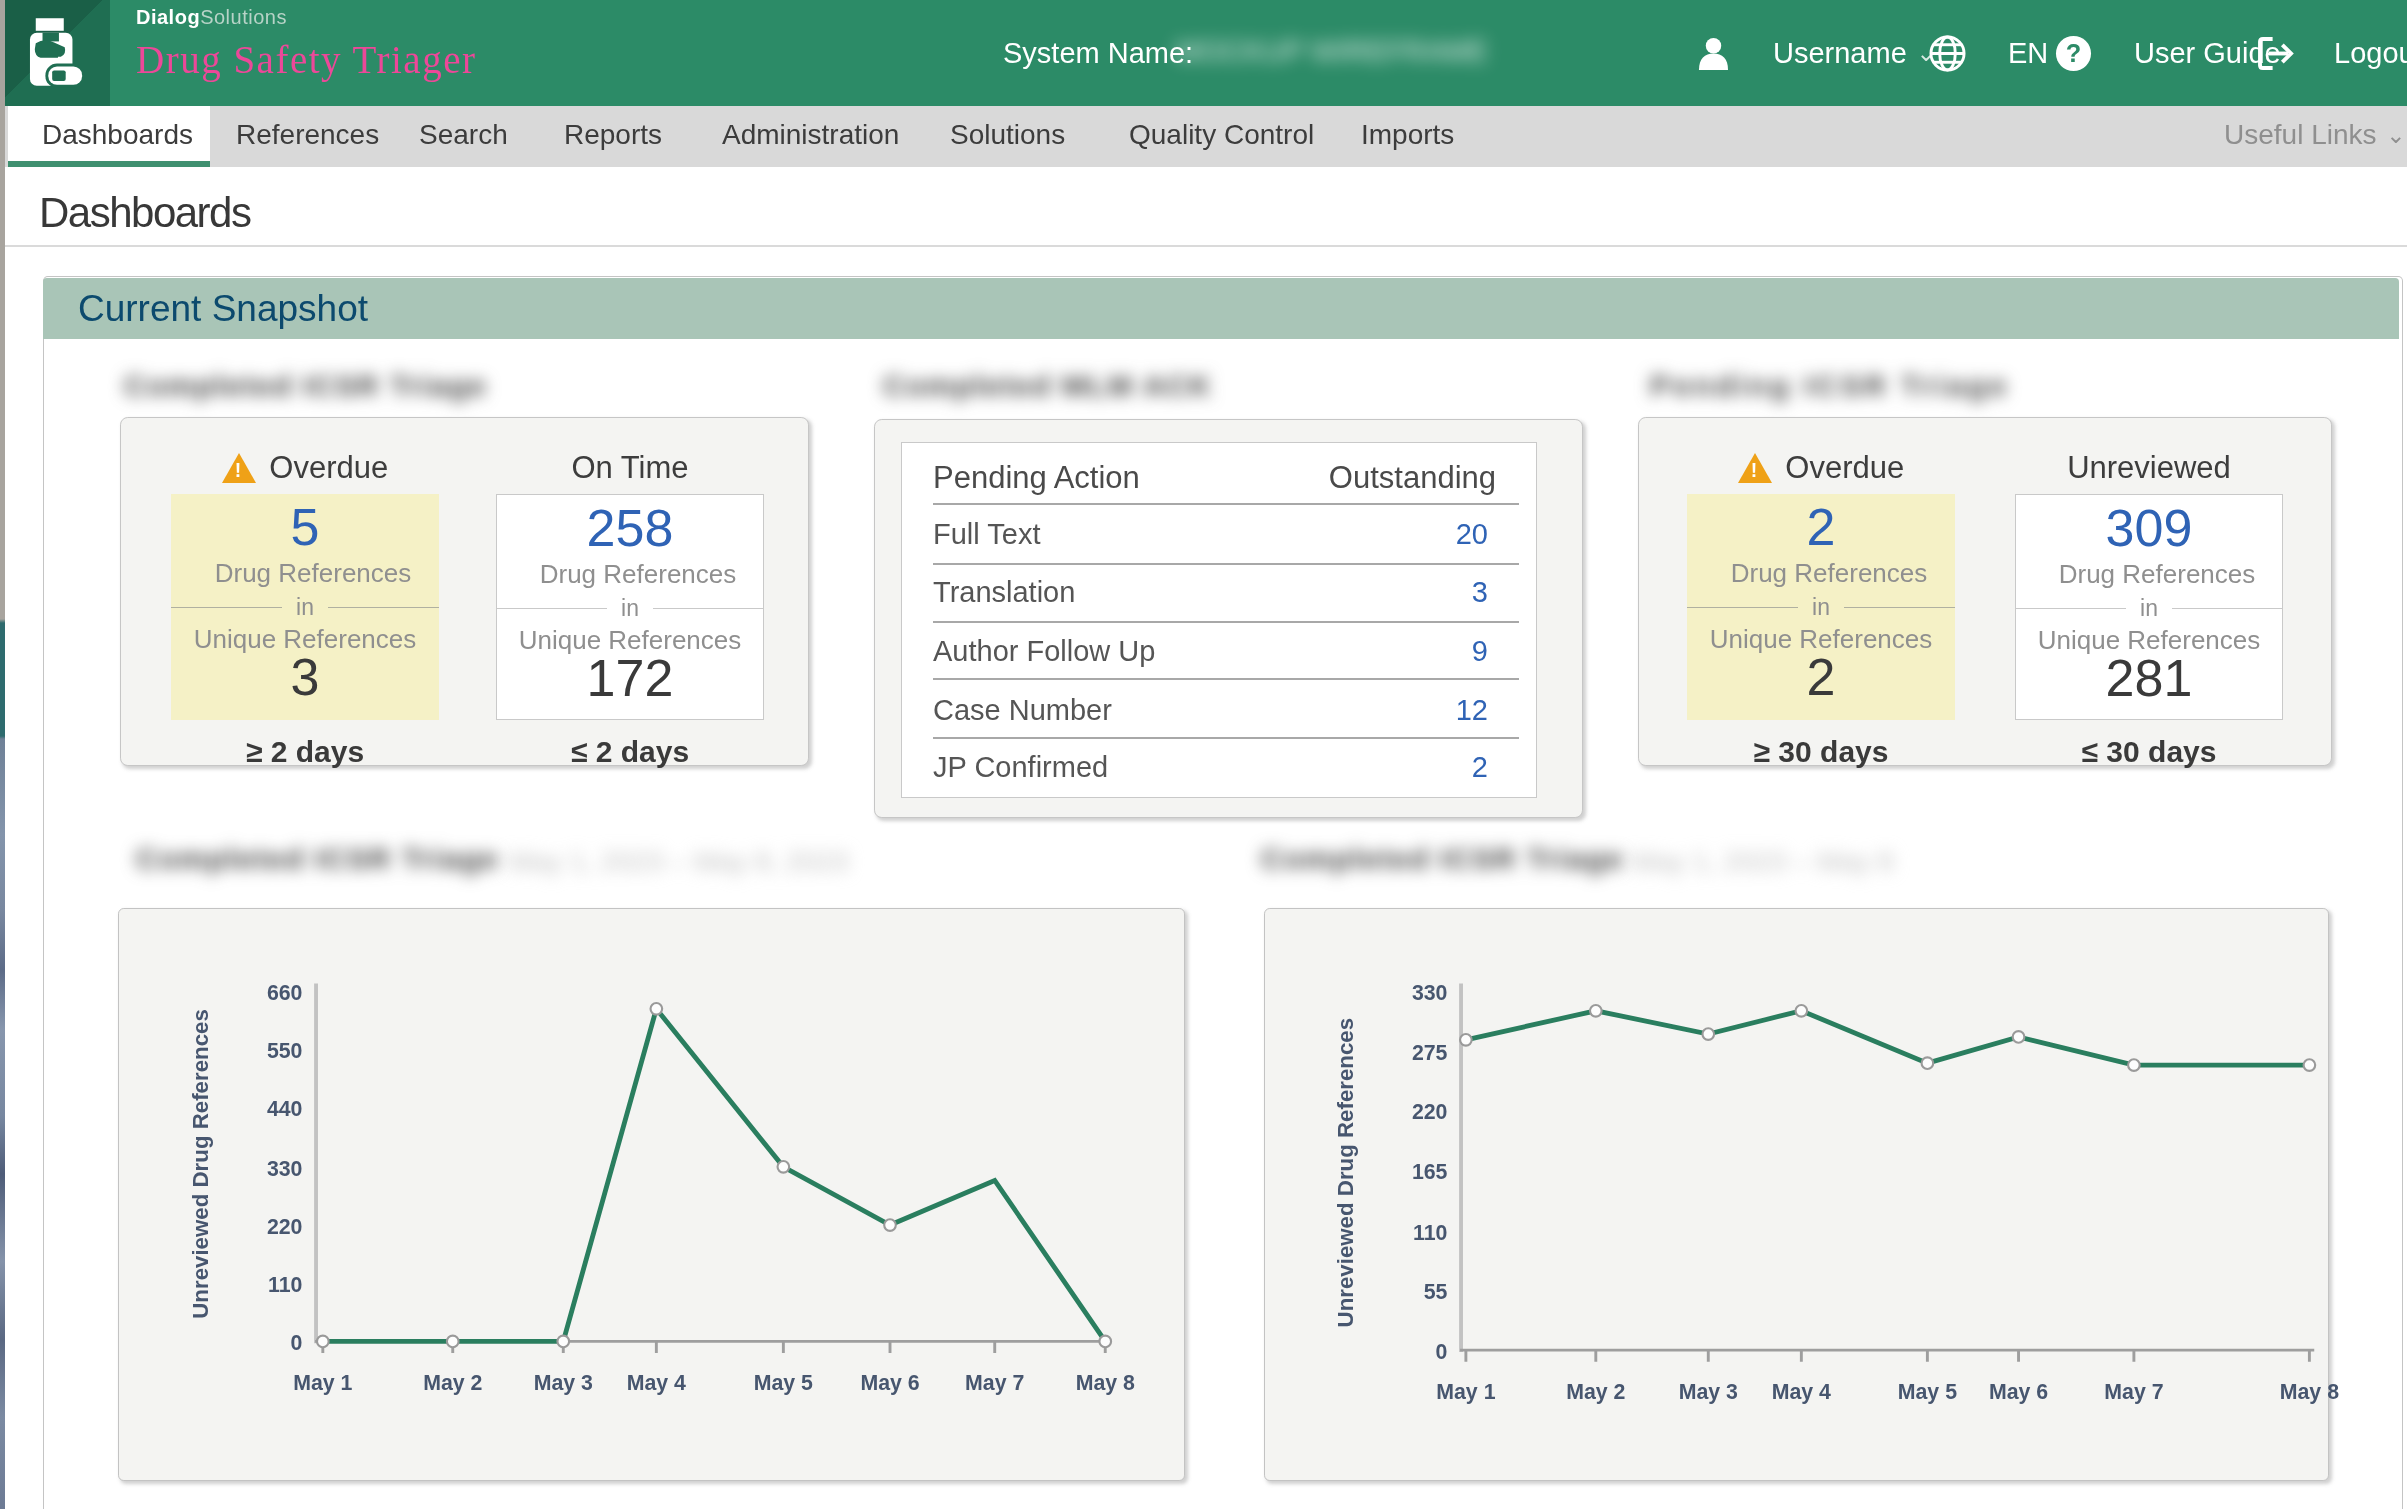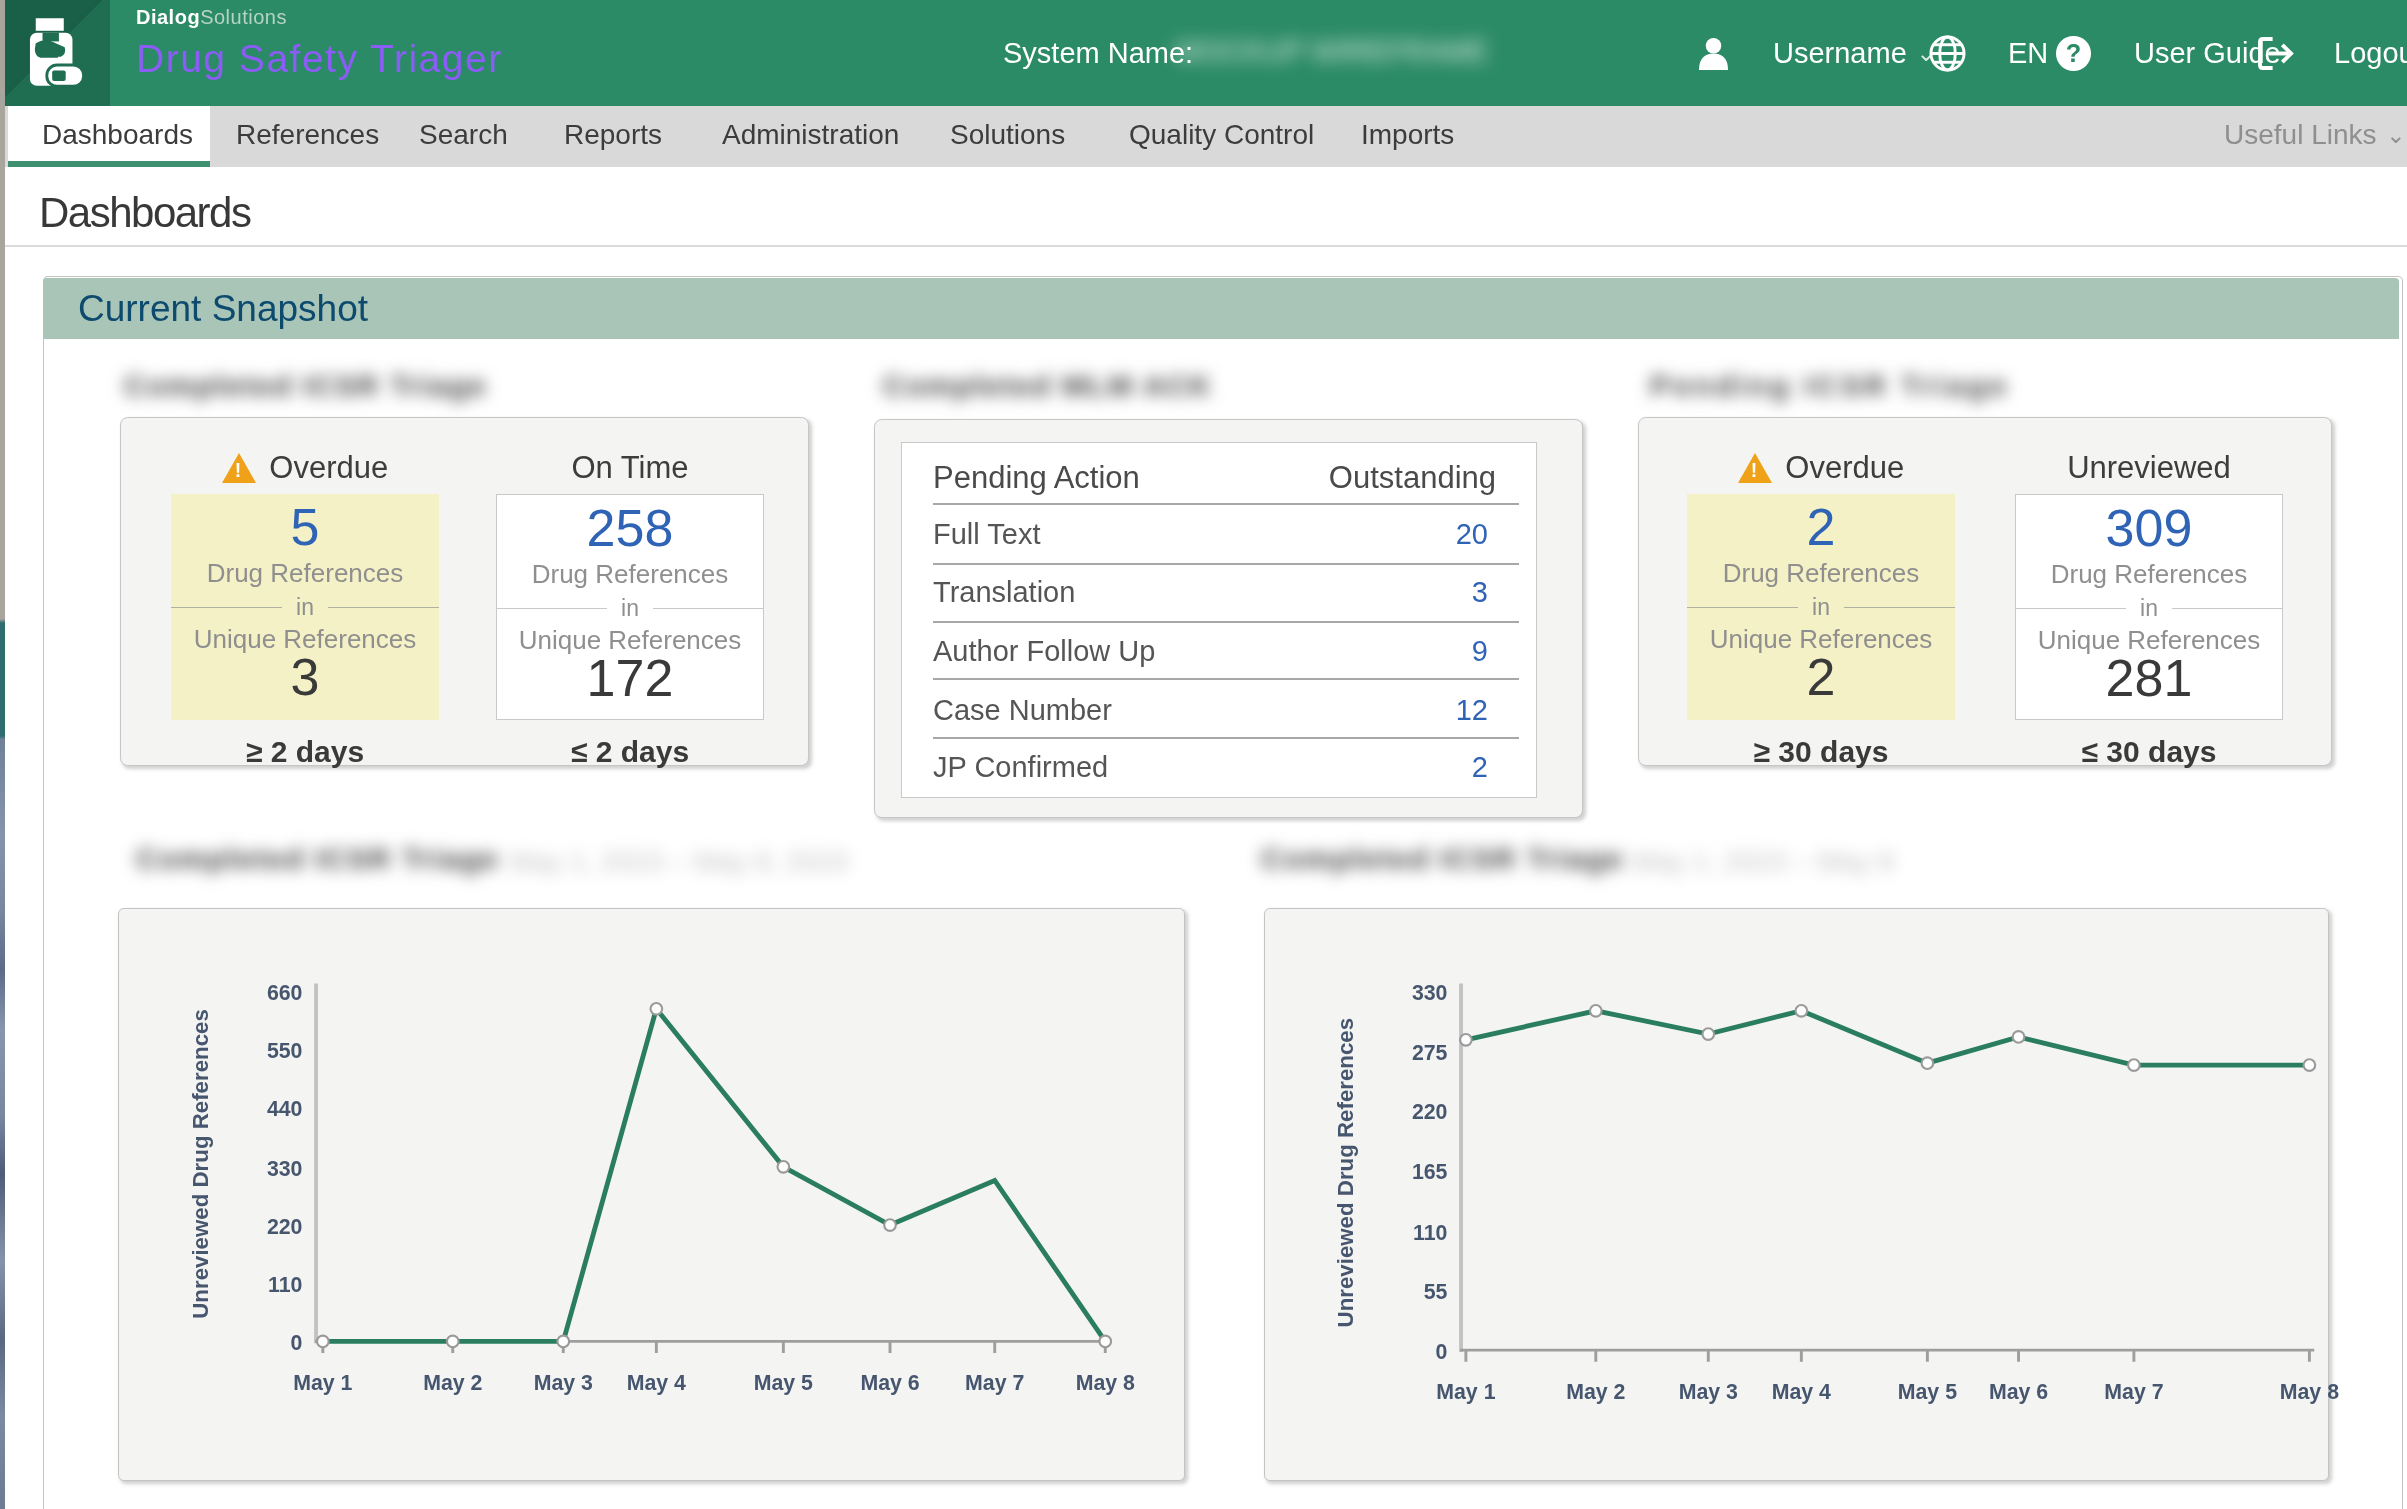--- a/index.html
+++ b/index.html
@@ -14,22 +14,22 @@
       #6f8197 739px, #8394ab 835px, #78879f 912px, #5c6b87 970px,
       #8796ad 1029px, #7787a0 1116px, #4e5c78 1174px, #8593aa 1261px,
       #5a6882 1339px, #7b8aa2 1417px, #6c7a94 1510px); }
 
   
   #hdr { left:0; top:0; width:2407px; height:106px; background:#2c8b67; }
   #logo { left:4.9px; top:0; width:105px; height:106px;
     background:linear-gradient(135deg, #1a5f47 0%, #1a5f47 46%, #1f6e52 46%, #1f6e52 100%); }
   #brand1 { left:136px; top:5.8px; font-size:20px; color:#fff; font-weight:bold; letter-spacing:0.5px;}
   #brand1 span { font-weight:normal; color:#b7d3c7; }
-  #brand2 { left:136px; top:37px; font-family:Liberation Sans, sans-serif; font-size:39px;
-    color:#8b5cf6; letter-spacing:1.5px; }
+  #brand2 { left:136px; top:37px; font-family:Liberation Serif, serif; font-size:39px;
+    color:#ec4899; letter-spacing:1.5px; }
   .hitem { top:0; height:106px; display:flex; align-items:center; color:#fff; font-size:29px; white-space:nowrap;margin-left:32px; }
   #sysname { left:971px; }
   #sysblur { left:1176px; top:35px; width:340px; height:31px; color:rgba(255,255,255,.85);
     font-size:29px; filter:blur(8.7px); white-space:nowrap; overflow:hidden;}
   .caret { font-size:23px; color:#d9e9e2; margin-left:9.7px; }
 
   
   #nav { left:0; top:106px; width:2407px; height:61px; background:#d9d9d9; }
   #tabactive { left:7.8px; top:106px; width:202px; height:55px; background:#ffffff; }
   #tabline { left:7.8px; top:161px; width:202px; height:5.8px; background:#3f9070; }
@@ -58,21 +58,21 @@
   .tri { width:0; height:0; border-left:17.5px solid transparent; border-right:17.5px solid transparent;
     border-bottom:30px solid #efa117; position:relative; margin-right:13.6px; }
   .tri:after { content:"!"; position:absolute; left:-3.9px; top:5.8px; color:#fff;
     font-size:19.4px; font-weight:bold; }
   .sbox { position:absolute; width:268px; height:226px; text-align:center; }
   .ybox { background:#f5f1c6; }
   .wbox { background:#fff; border:1.9px solid #c9c9c9; }
   .sbox > div { position:absolute; width:100%; }
   .bignum { font-size:52px; line-height:52px; color:#2f63b5; top:6.8px; }
   .bignum2 { font-size:52px; line-height:52px; color:#3a3a3a; top:157px; }
-  .slabel { font-size:26px; line-height:26px; color:#8f8f8f; top:66px; }
+  .slabel { font-size:26px; line-height:26px; color:#8f8f8f; top:66px;margin-left:8px; }
   .slabel2 { font-size:26px; line-height:26px; color:#8f8f8f; top:132px; }
   .inrow { display:flex; align-items:center; top:102px; }
   .inrow .ln { flex:1; height:1.9px; background:#b0b0a0; }
   .inrow .intxt { font-size:23px; line-height:23px; color:#8f8f8f; padding:0 13.6px; }
   .wbox .ln { background:#c9c9c9; }
   .days { position:absolute; font-size:30px; font-weight:bold; color:#3a3a3a; text-align:center; width:268px; }
 
   
   #tbox { left:901px; top:442px; width:636px; height:356px; background:#fff; border:1.9px solid #c9c9c9; }
   .trow { position:absolute; left:32px; width:555px; display:flex; align-items:center; justify-content:space-between; }

